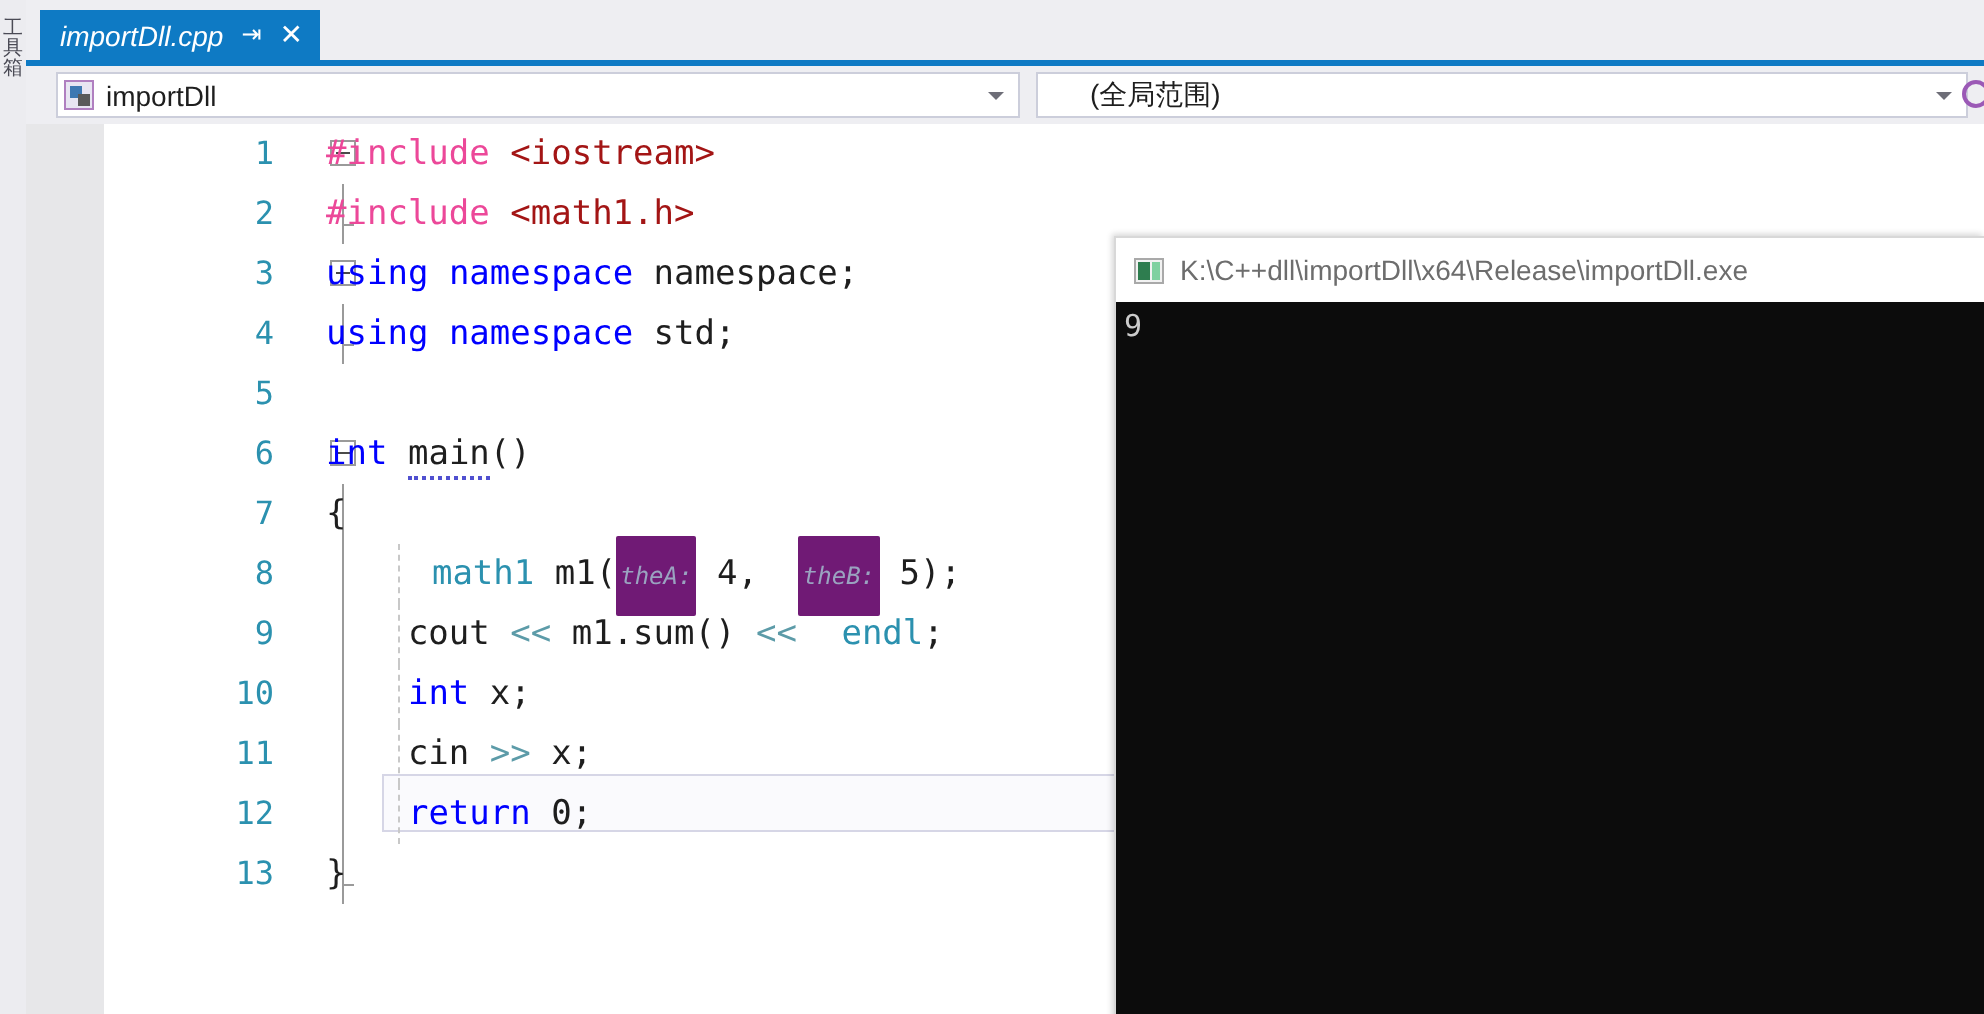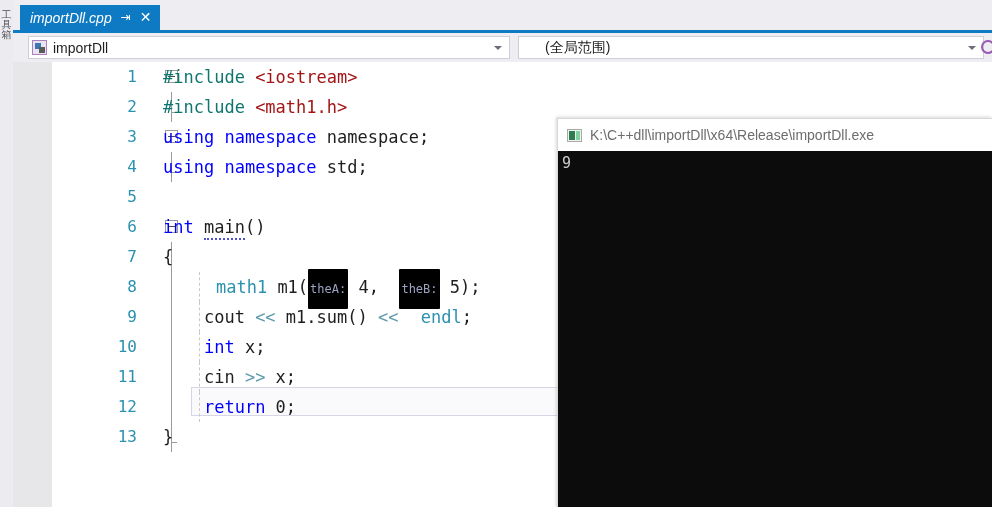--- a/index.html
+++ b/index.html
@@ -134,29 +134,30 @@
     content:"";position:absolute;left:0;top:20px;width:6px;height:1px;
     background:#9A9A9A;
   }
   .indent-guide{
     position:absolute;left:186px;top:0;width:0;height:30px;
     border-left:1px dashed #C8C8C8;
   }
 
   
   .kw{color:#0000FF;}
-  .pp{color:#0f766e;}
+  .pp{color:#ec4899;}
   .str-inc{color:#A31515;}
   .type{color:#2B91AF;margin-left:12px;}
   .op{color:#5C9BA8;}
   .plain{color:#1E1E1E;}
   .hint{
-    background:#000000;color:#9AA3C0;font-size:12px;
+    background:#701a75;color:#9AA3C0;font-size:12px;
     padding:13px 2px;border-radius:1px;
     font-family:"DejaVu Sans Mono","Liberation Mono",monospace;
+    font-style:italic;
   }
   .squiggle{
     border-bottom:2px dotted #5050D0;padding-bottom:1px;
   }
 
   
   #current-line{
     position:absolute;left:178px;top:325px;width:801px;height:29px;
     border:1px solid #D6D6E6;background:#FAFAFD;box-sizing:border-box;
   }

